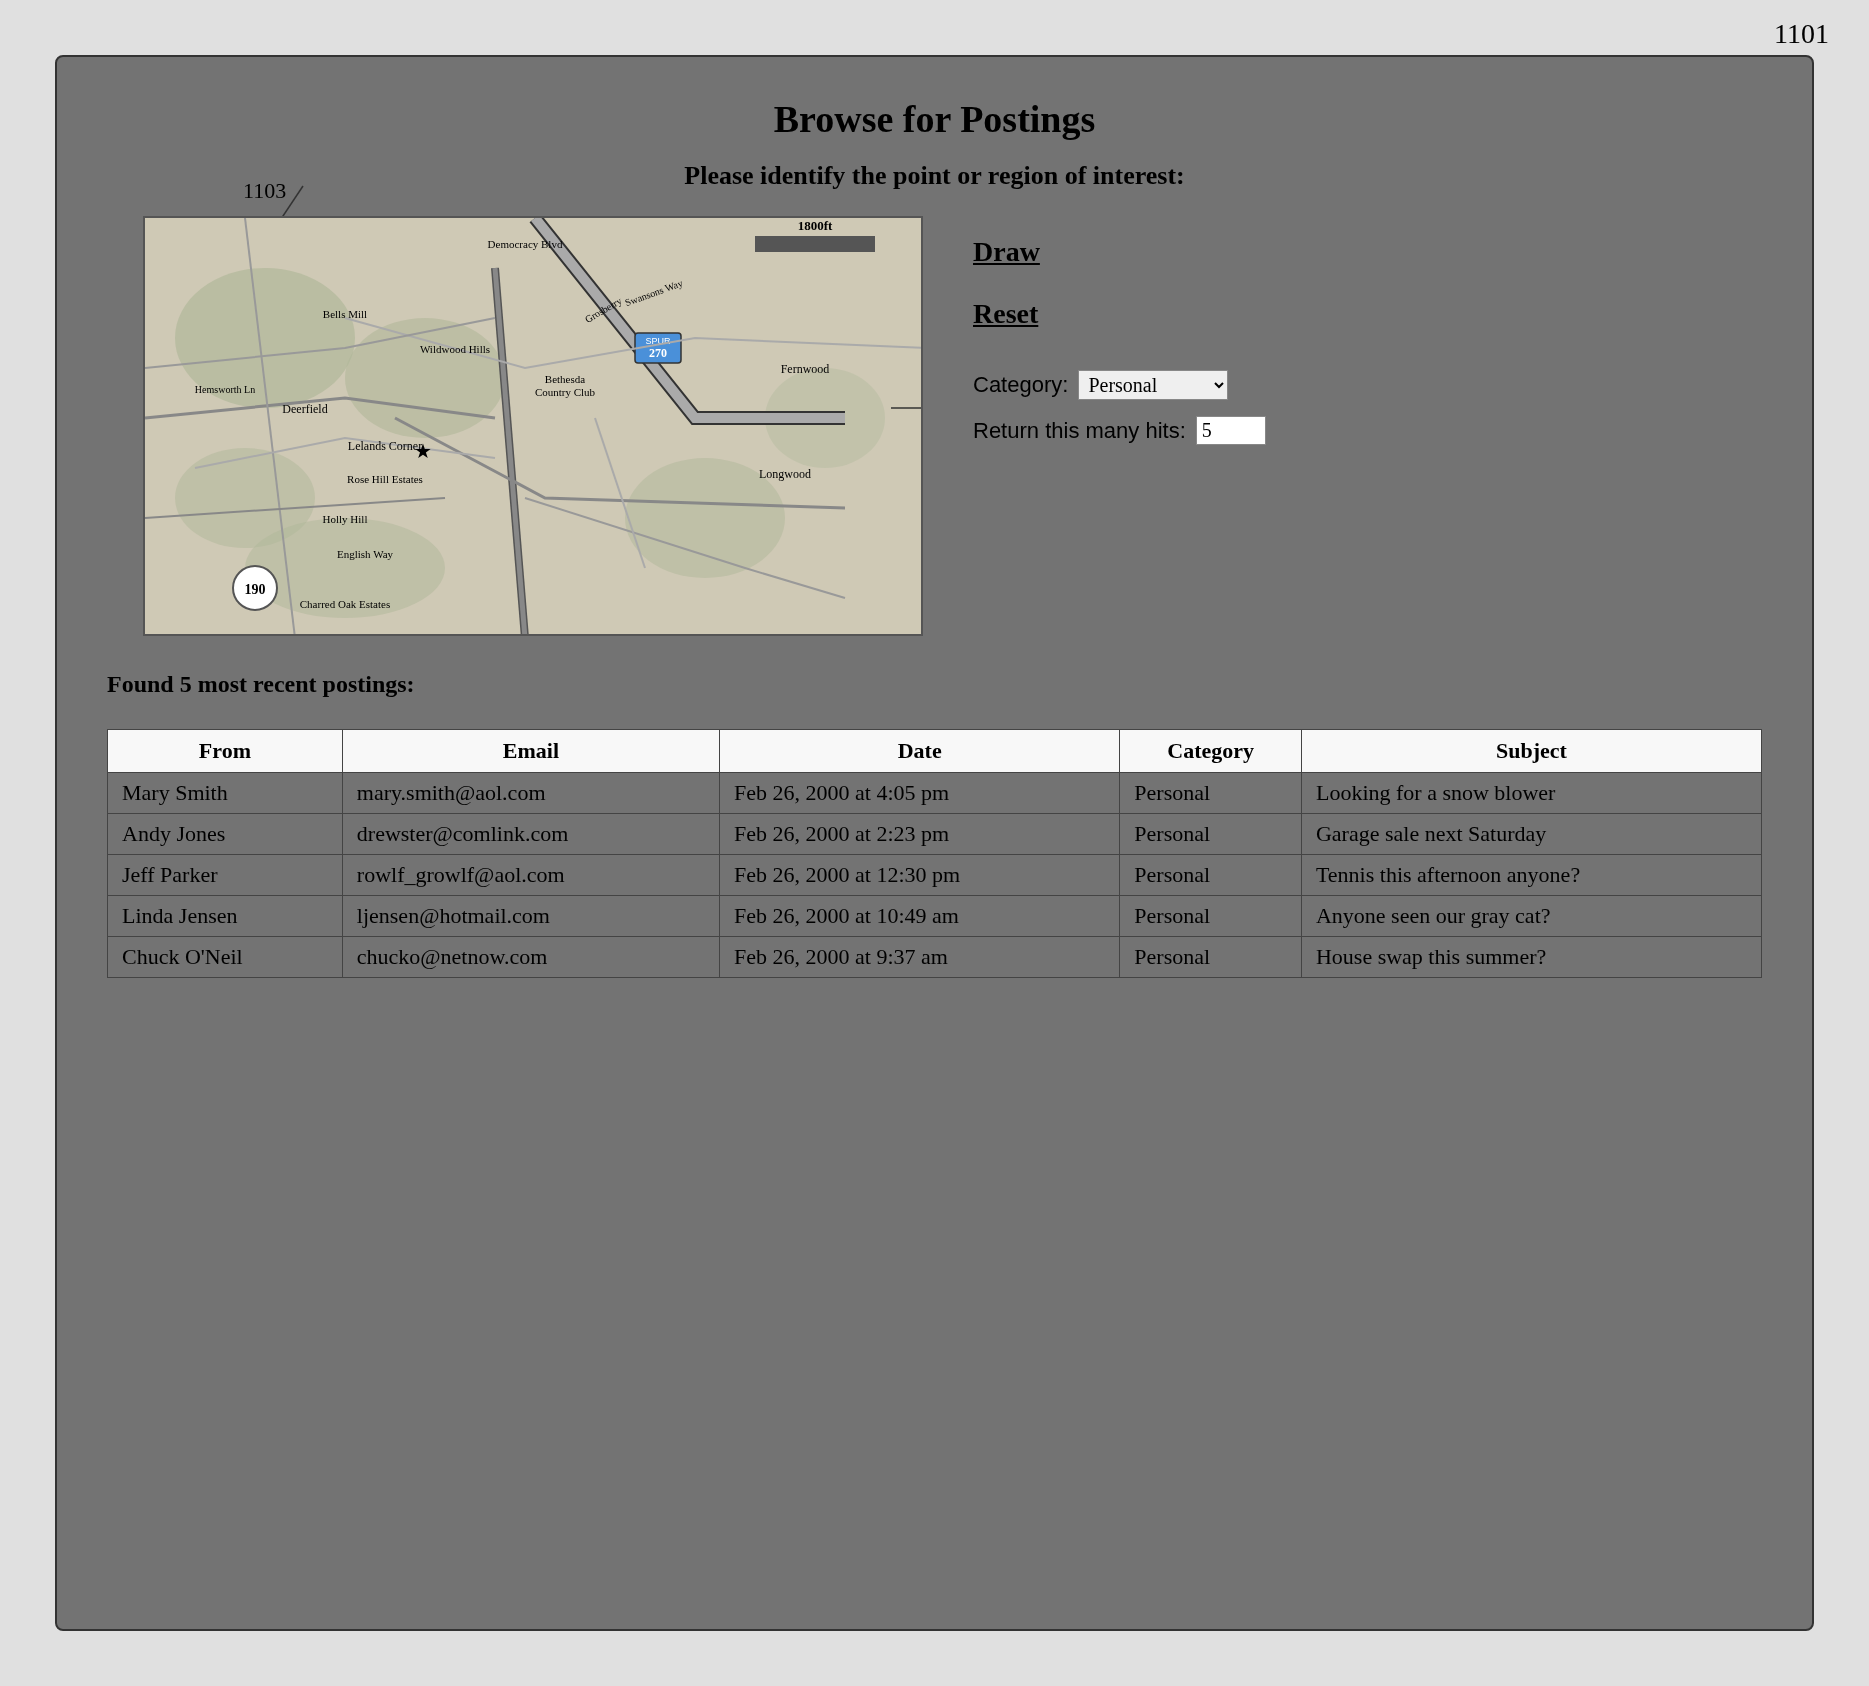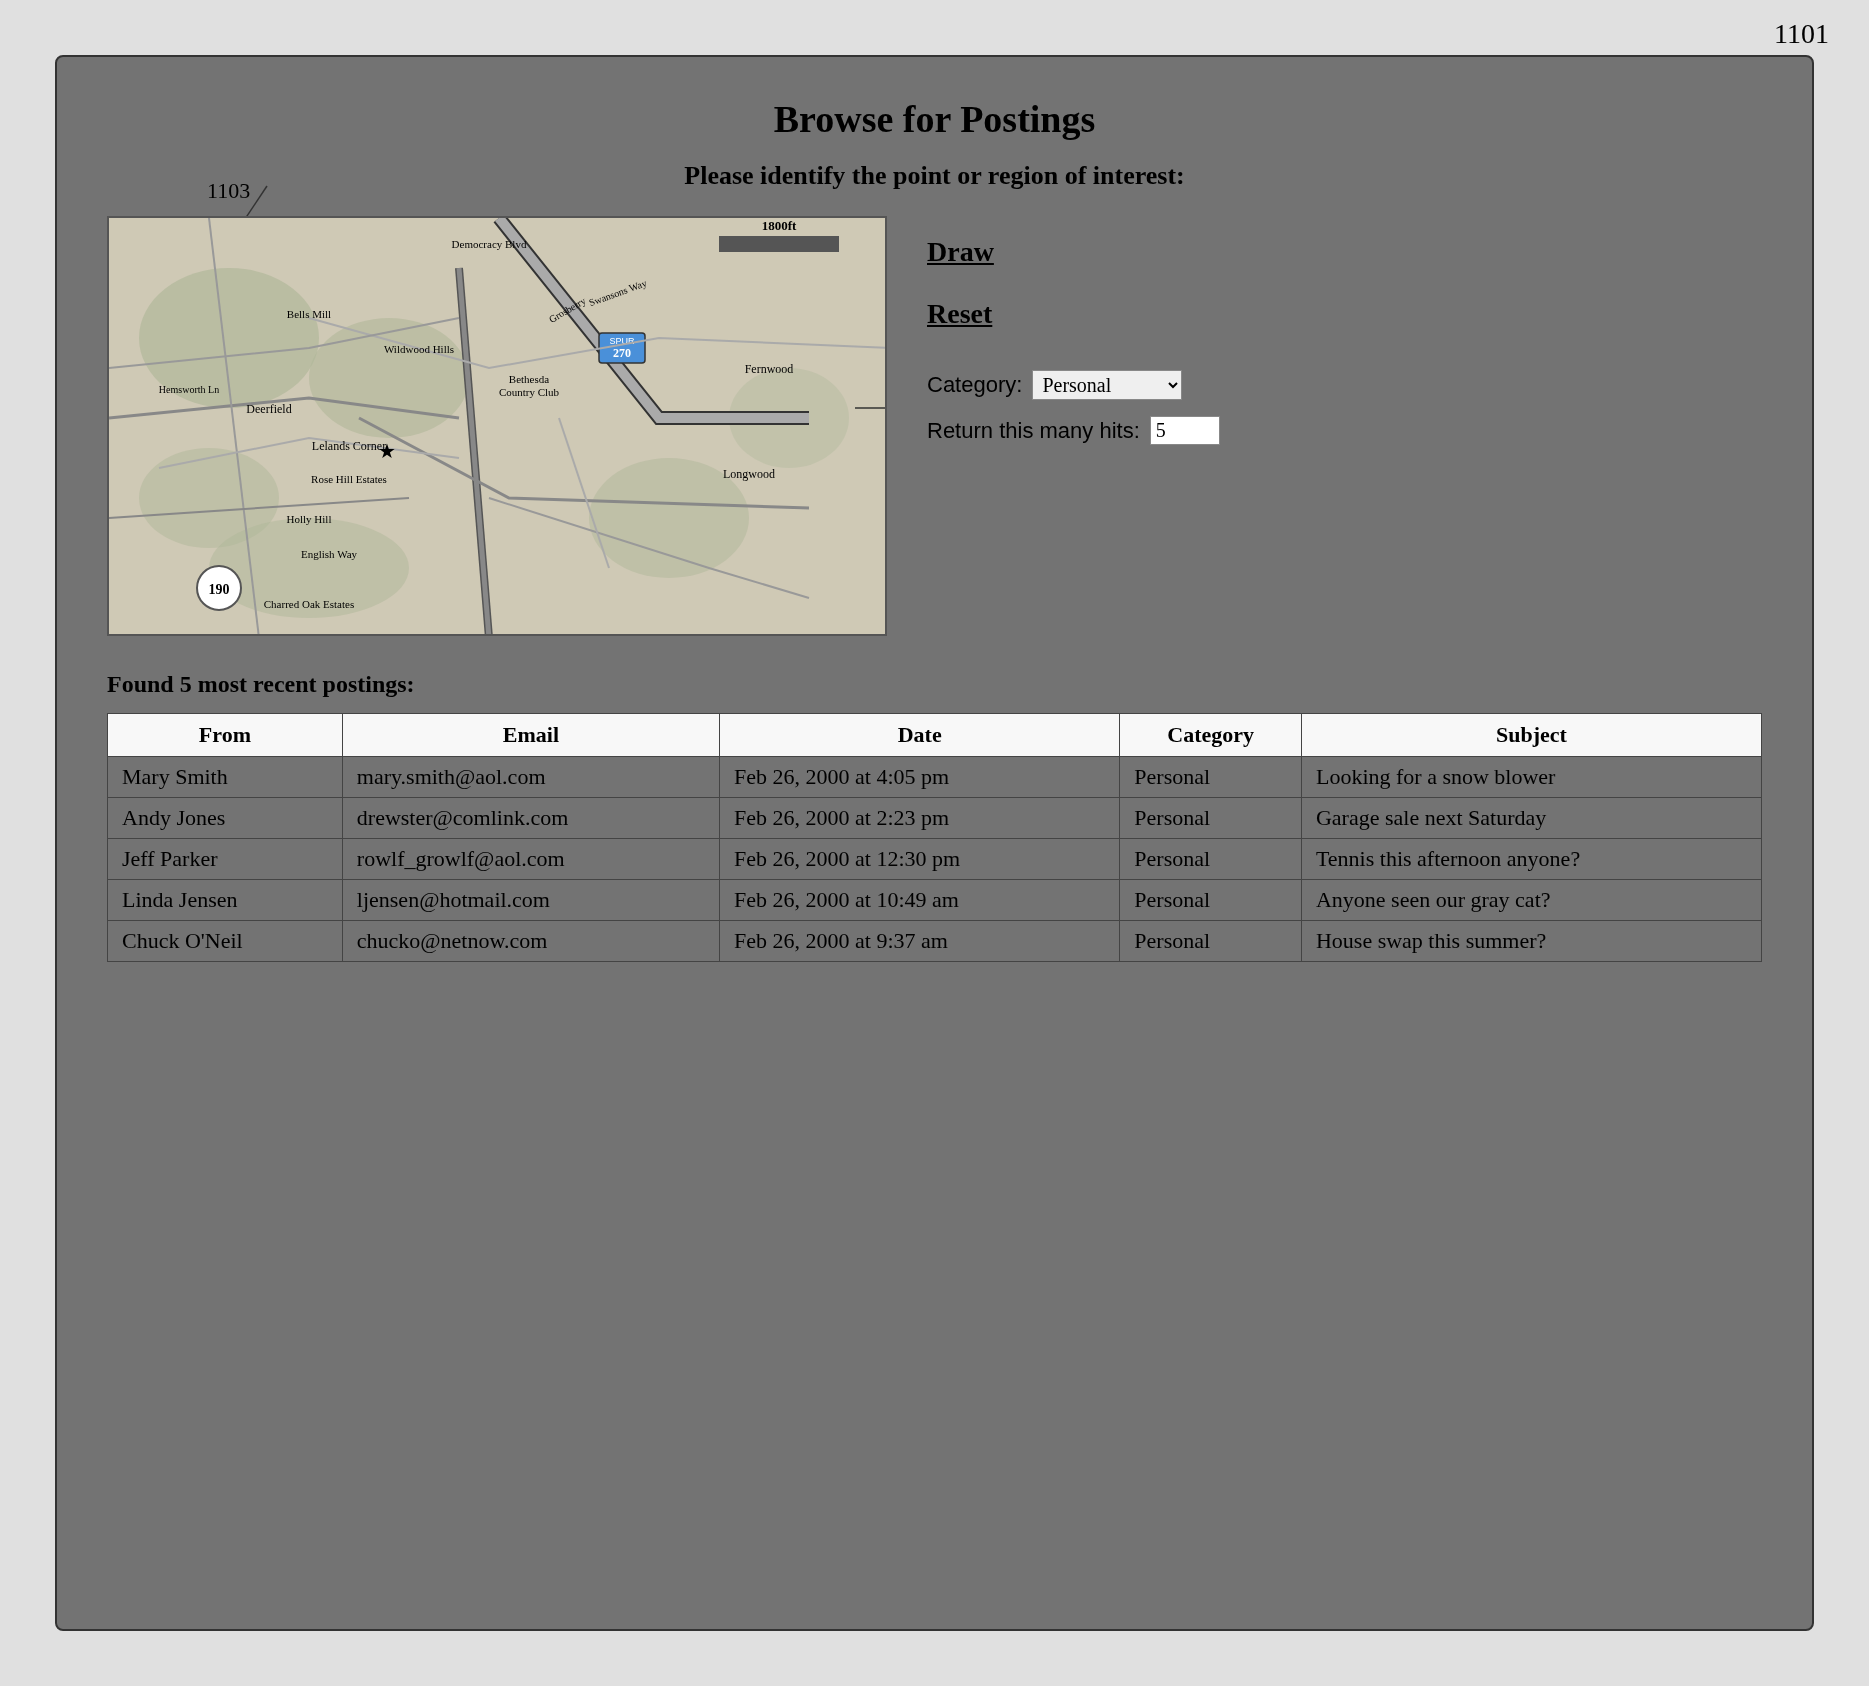--- a/index.html
+++ b/index.html
@@ -44,22 +44,23 @@
     .subtitle {
       text-align: center;
       font-size: 26px;
       font-weight: bold;
       font-family: serif;
       margin-bottom: 25px;
     }
 
     .content-area {
       display: flex;
-      gap: 40px;
+      gap: 50px;
       margin-bottom: 35px;
+      margin-left: 36px;
     }
 
     .map-container {
       position: relative;
       width: 780px;
       flex-shrink: 0;
       border: 2px solid #555;
       overflow: hidden;
       height: 420px;
     }
@@ -118,21 +119,21 @@
     }
 
     .results-section {
       margin-top: 10px;
     }
 
     .results-title {
       font-size: 24px;
       font-weight: bold;
       font-family: serif;
-      margin-bottom: 15px;
+      margin-bottom: 31px;
     }
 
     table {
       width: 100%;
       border-collapse: collapse;
       font-size: 22px;
       font-family: serif;
     }
 
     table th {

